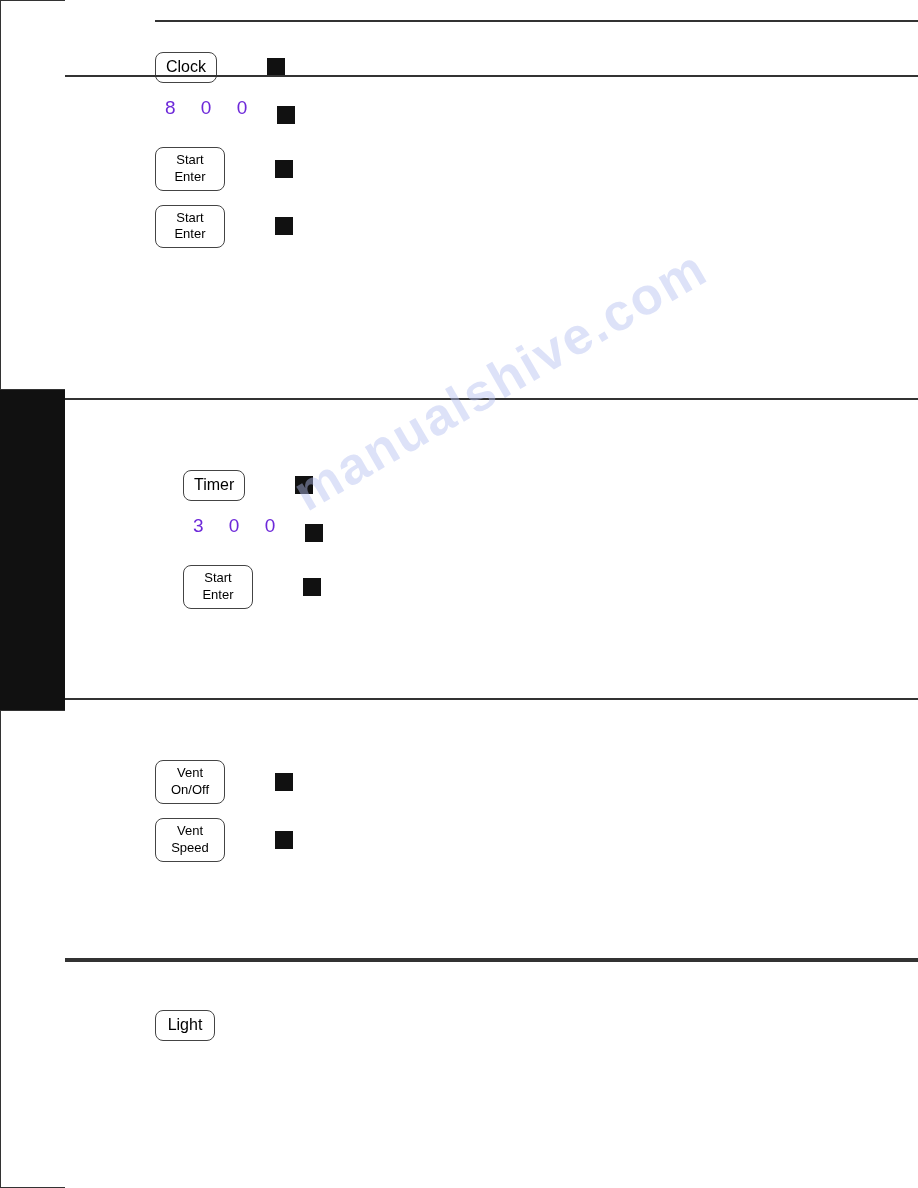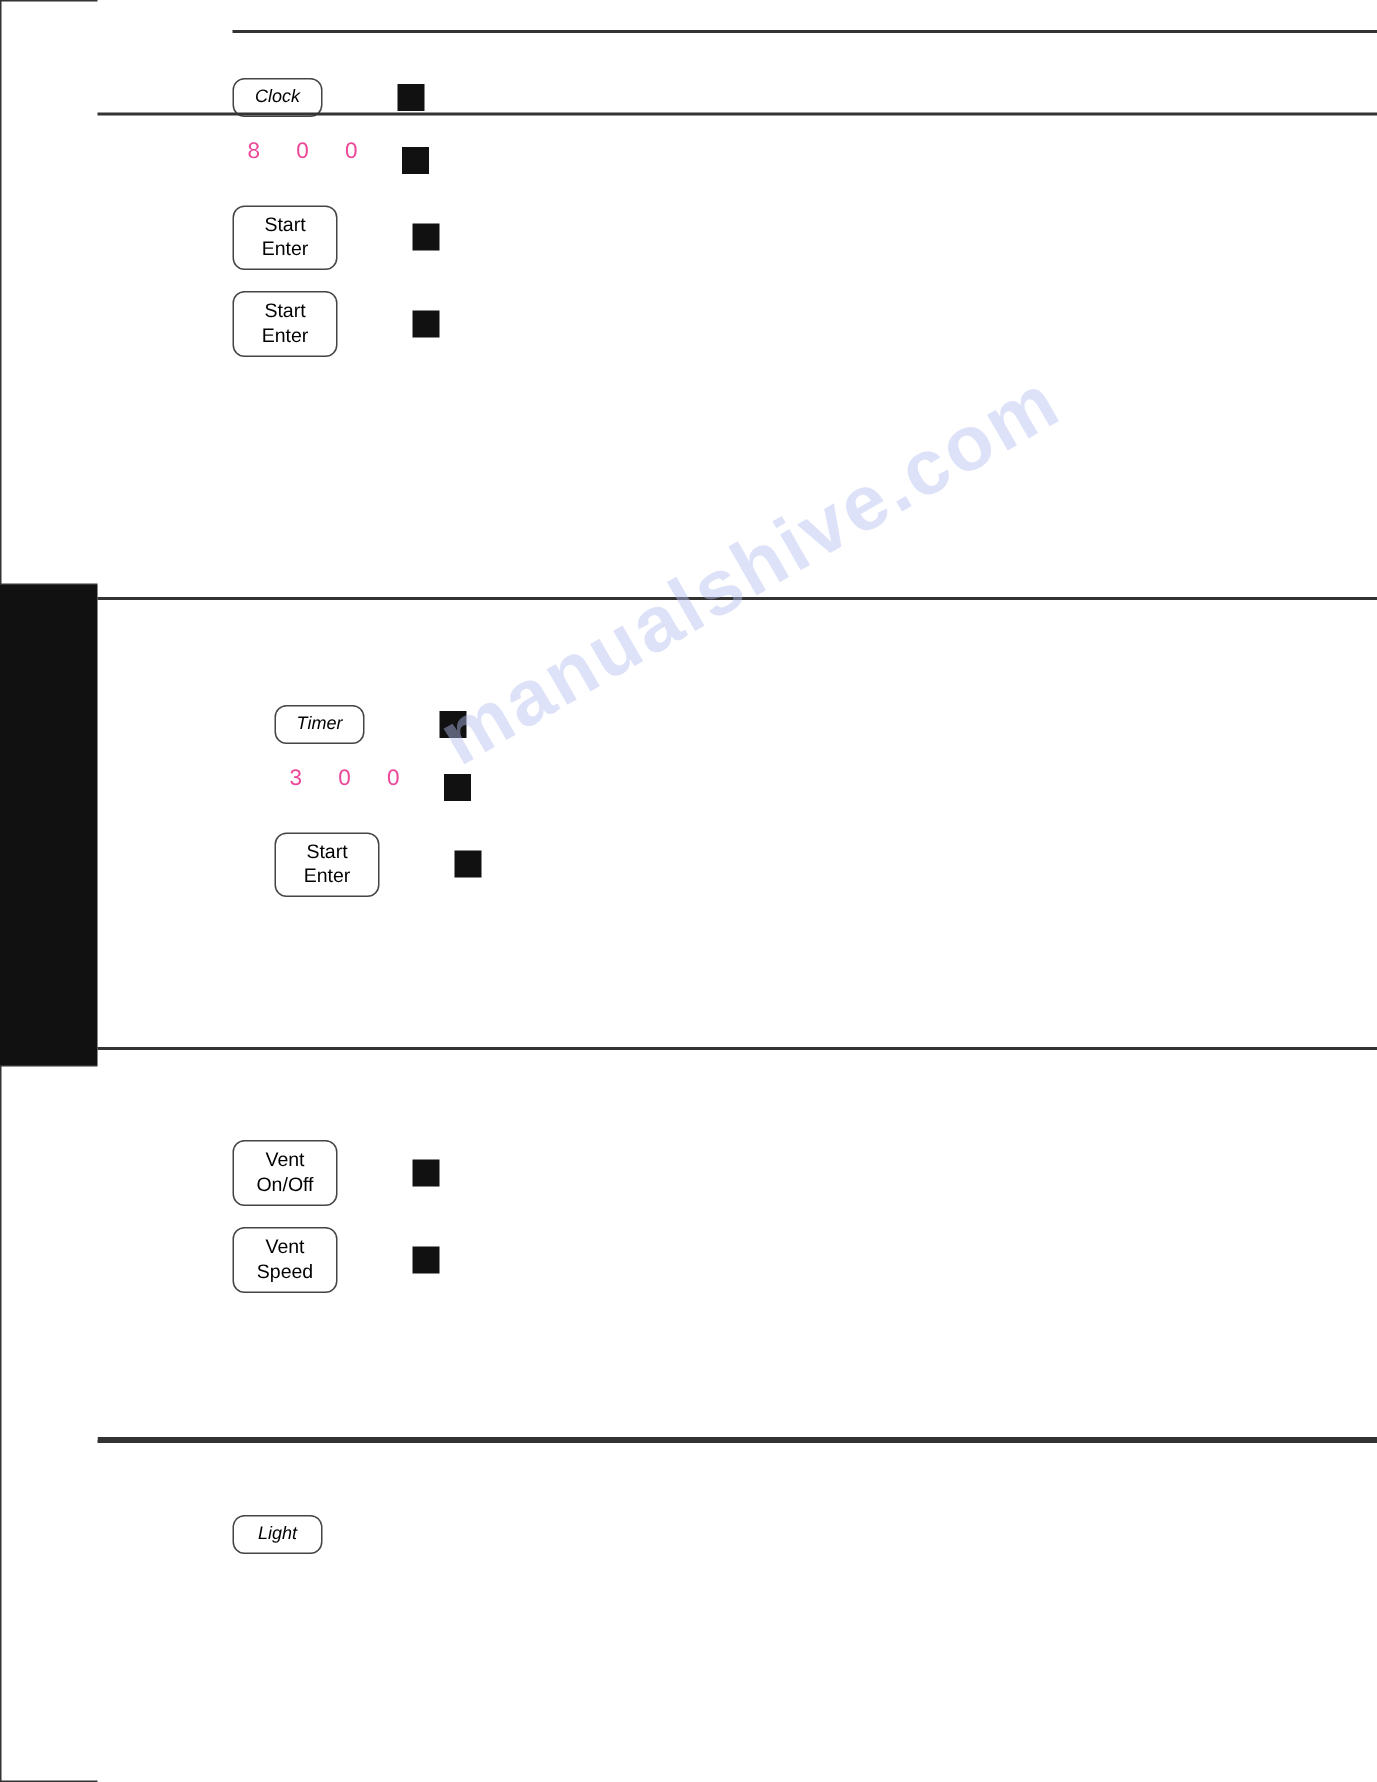--- a/index.html
+++ b/index.html
@@ -151,41 +151,40 @@
       font-weight: 500;
       background: #fff;
       min-width: 70px;
       text-align: center;
       line-height: 1.3;
       cursor: pointer;
     }
 
     .key-button.small {
       min-width: 60px;
-      font-size: 12px;
-      font-style: italic;
+      font-size: 16px;
     }
 
     .black-square {
       width: 18px;
       height: 18px;
       background: #111;
       margin-left: 50px;
       flex-shrink: 0;
     }
 
     .digit-row {
       display: flex;
       align-items: center;
       margin-bottom: 14px;
-      font-size: 15px;
+      font-size: 19px;
       font-weight: 500;
       letter-spacing: 10px;
       padding-left: 10px;
-      color: #ec4899;
+      color: #6d28d9;
     }
 
     .section-top-line {
       width: calc(100% + 0px);
       height: 2px;
       background: #333;
       margin-bottom: 0;
     }
   </style>
 </head>

